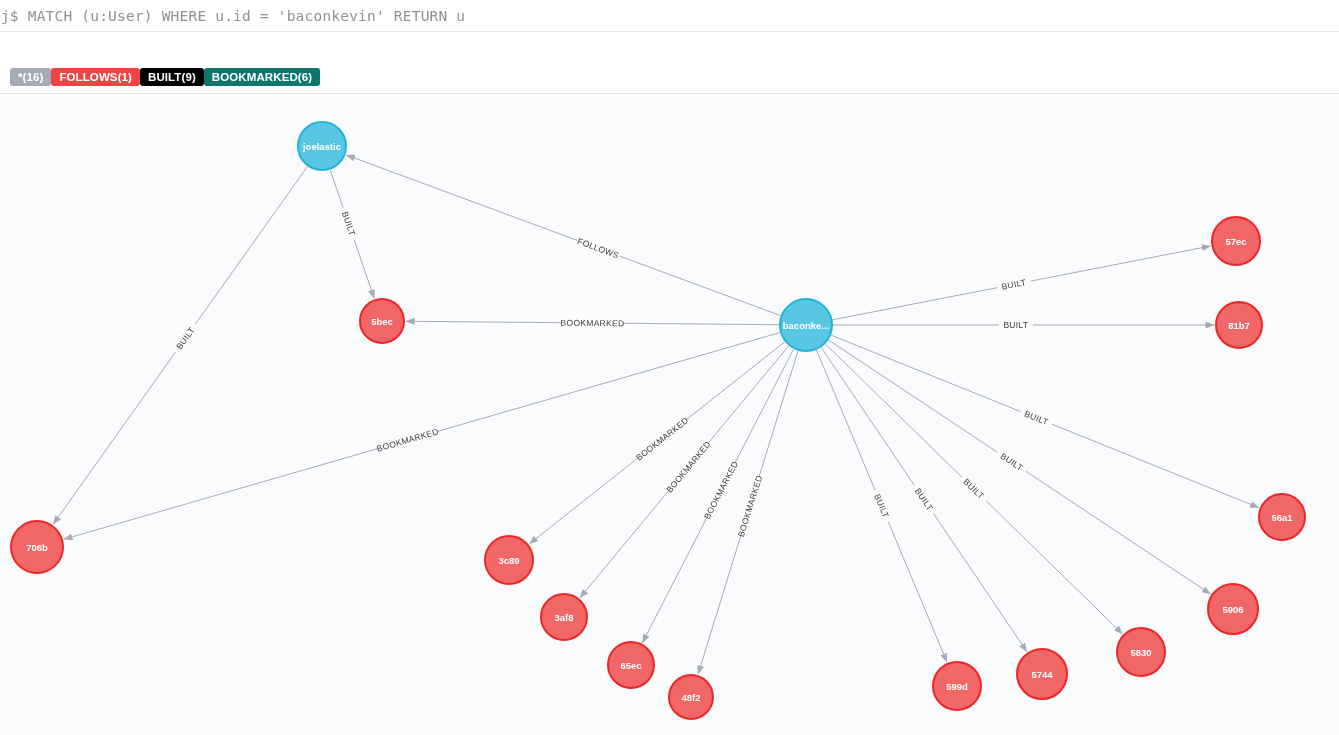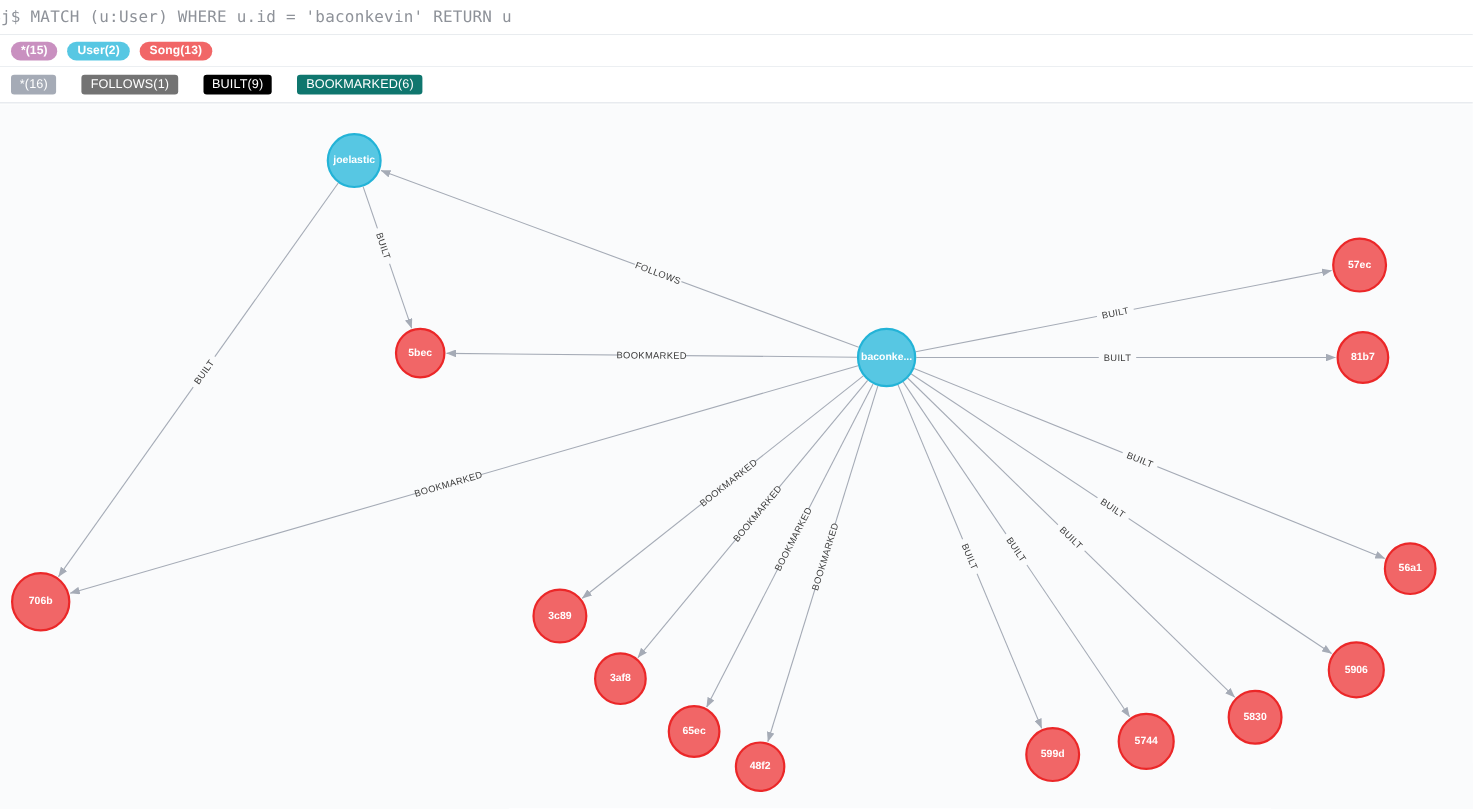--- a/index.html
+++ b/index.html
@@ -69,22 +69,22 @@
   }
   .rel-pill {
     display: inline-flex;
     align-items: center;
     justify-content: center;
     height: 18px;
     padding: 0 8px;
     border-radius: 3px;
     color: #ffffff;
     font-size: 11.5px;
-    font-weight: normal;
-    margin-right: 23px;
+    font-weight: bold;
+    margin-right: 0;
     cursor: pointer;
     white-space: nowrap;
     letter-spacing: 0.1px;
   }
 
   
   .graph-canvas {
     position: absolute;
     left: 0; top: 95px;
     width: 1339px;
@@ -117,29 +117,24 @@
 </style>
 </head>
 <body>
 
 <div id="app">
 
   <div class="query-bar">
     <span class="query-text">4j$ MATCH (u:User) WHERE u.id = 'baconkevin' RETURN u</span>
   </div>
 
-  <div class="legend-row labels" id="label-legend">
-      <span class="pill" style="background: rgb(201, 144, 192);">*(15)</span>
-      <span class="pill" style="background: rgb(87, 199, 227);">User(2)</span>
-      <span class="pill" style="background: rgb(241, 102, 103);">Song(13)</span>
-    </div>
 
   <div class="legend-row rels" id="rel-legend">
       <span class="rel-pill" style="background: rgb(165, 171, 182);">*(16)</span>
-      <span class="rel-pill" style="background: #737373;">FOLLOWS(1)</span>
+      <span class="rel-pill" style="background: #ef4444;">FOLLOWS(1)</span>
       <span class="rel-pill" style="background: #000000;">BUILT(9)</span>
       <span class="rel-pill" style="background: #0f766e;">BOOKMARKED(6)</span>
     </div>
 
   <div class="graph-canvas">
     <svg class="graph-svg" width="1339" height="640" id="graph-svg">
       <defs>
         <marker id="arrowhead" markerWidth="9" markerHeight="7" refX="8.6" refY="3.5" orient="auto" markerUnits="userSpaceOnUse">
           <polygon points="0 0, 9 3.5, 0 7" fill="#a5abb6"></polygon>
         </marker>

